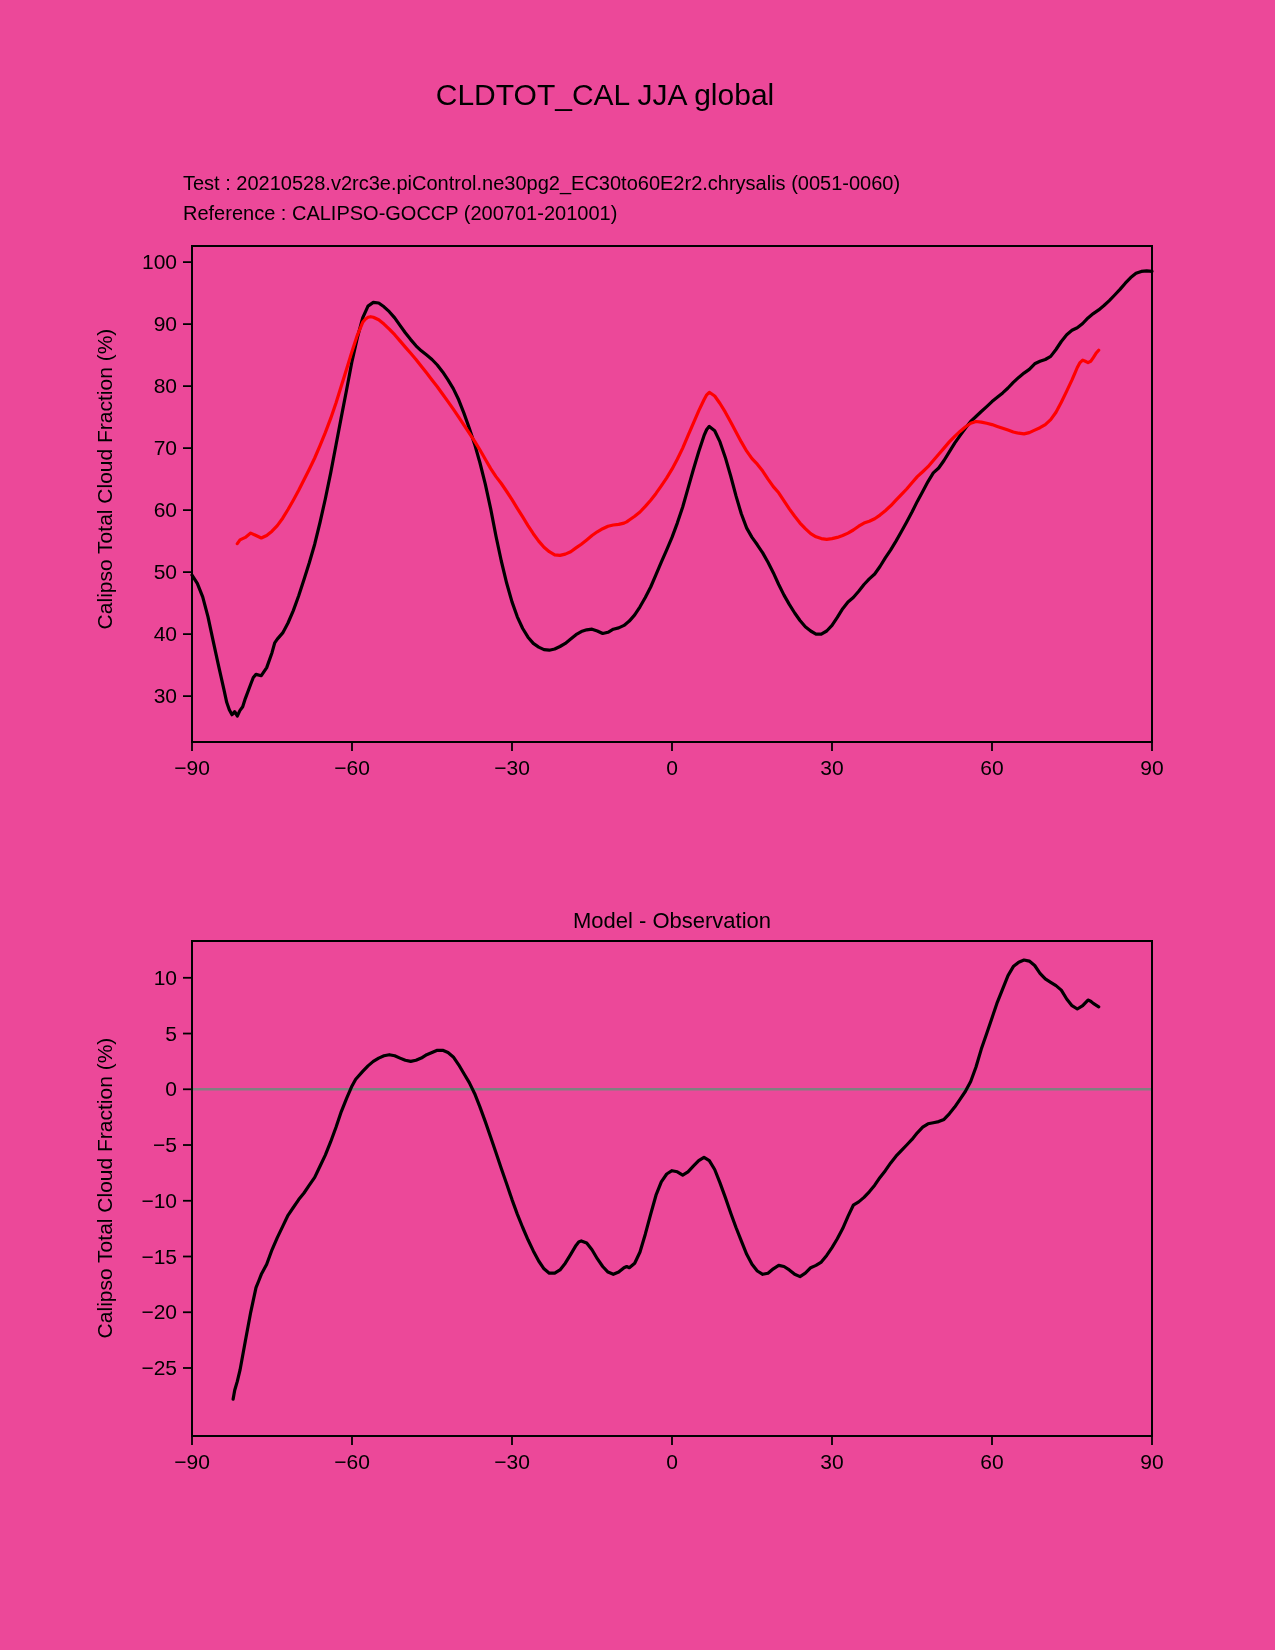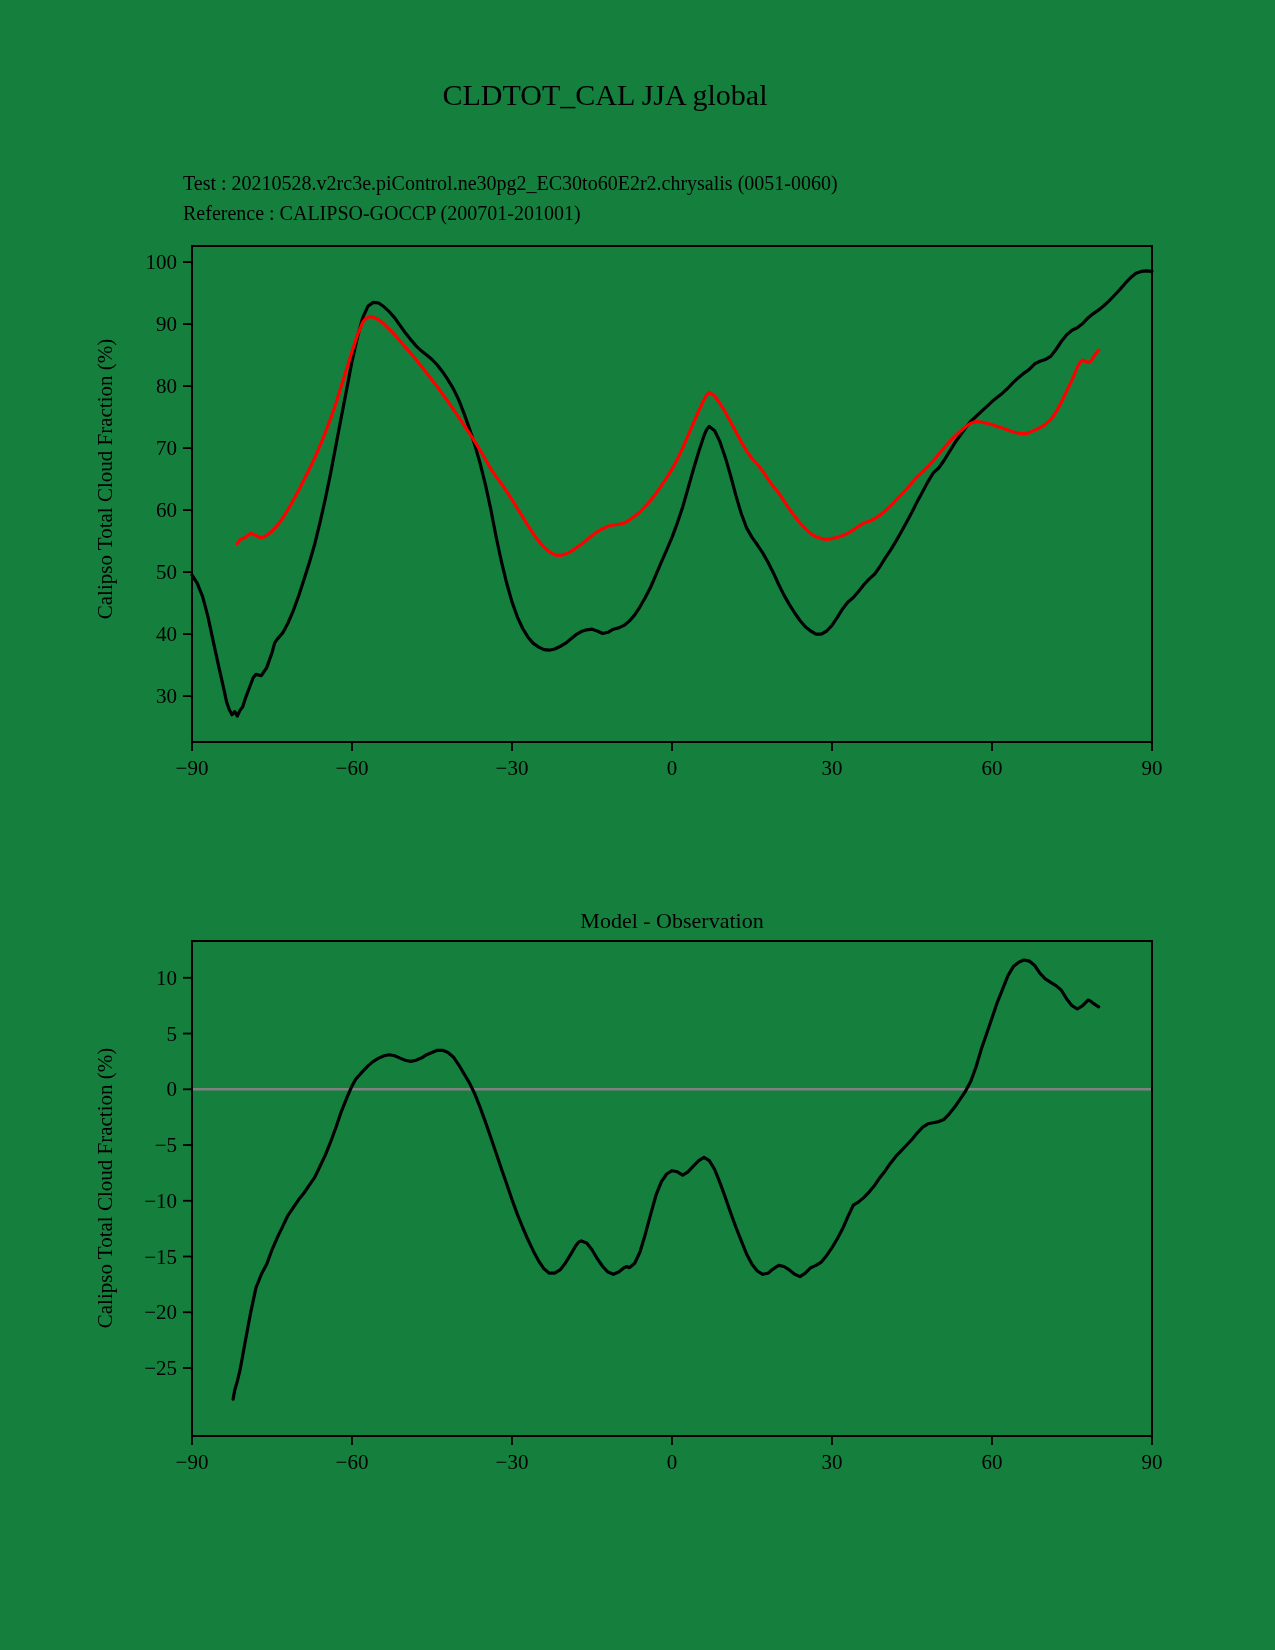--- a/index.html
+++ b/index.html
@@ -1,17 +1,17 @@
 <!DOCTYPE html>
 <html><head>
 <meta charset="utf-8">
 <style>
   html,body{margin:0;padding:0;background:#ffffff;}
-  #page{position:relative;width:1275px;height:1650px;background:#15803d;overflow:hidden;
-        font-family:Liberation Serif, serif;}
+  #page{position:relative;width:1275px;height:1650px;background:#ec4899;overflow:hidden;
+        font-family:Liberation Sans, sans-serif;}
   svg{position:absolute;left:0;top:0;}
   text{fill:#000000;}
 </style>
 </head>
 <body>
 
 <div id="page">
   <svg id="fig" width="1275" height="1650" viewBox="0 0 1275 1650">
 
     <text x="605" y="105" text-anchor="middle" font-size="30">CLDTOT_CAL JJA global</text>

